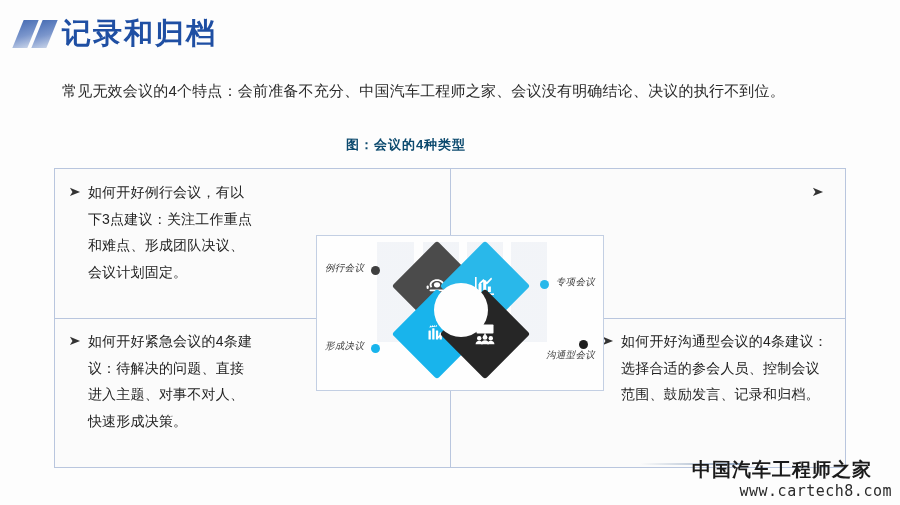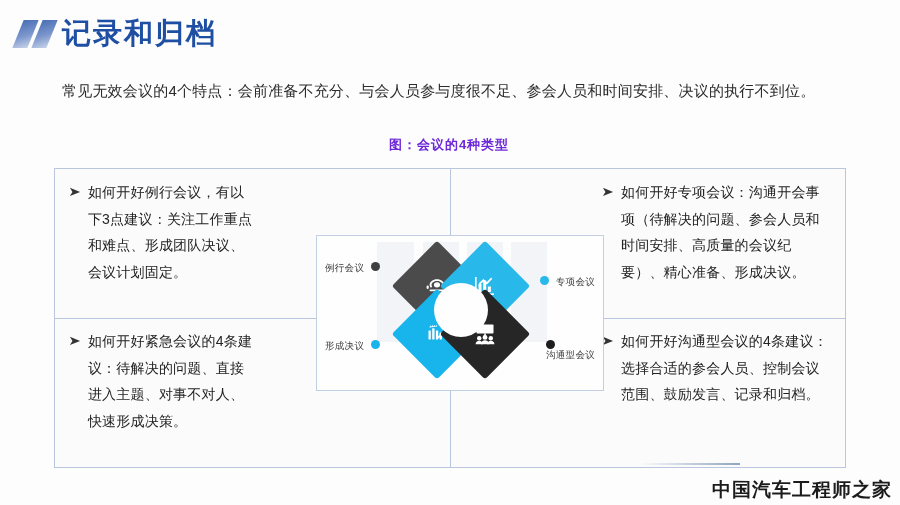--- a/index.html
+++ b/index.html
@@ -71,23 +71,22 @@
 
   
   .fig-caption {
     position: absolute;
     left: 0;
     top: 136px;
     width: 812px;
     text-align: center;
     font-size: 13px;
     font-weight: bold;
-    color: #6d28d9;
+    color: #0c4a6e;
     letter-spacing: 1px;
-    margin-left: 43px;
   }
 
   
   .quad {
     position: absolute;
     left: 54px;
     top: 168px;
     width: 792px;
     height: 300px;
     border: 1px solid #b9c6de;
@@ -206,23 +205,24 @@
     height: 54px;
     background: #fefefe;
     border-radius: 50%;
   }
 
   .dlabel {
     position: absolute;
     font-size: 9.5px;
     color: #3c3c3c;
     display: flex;
-    align-items: flex-start;
+    align-items: flex-end;
     white-space: nowrap;
     letter-spacing: 0.3px;
+    font-style: italic;
   }
   .dot {
     width: 9px;
     height: 9px;
     border-radius: 50%;
     display: inline-block;
     flex: 0 0 auto;
   }
   .lbl-tl { left: 8px;  top: 26px; }
   .lbl-tl .dot { margin-left: 7px; background: #3f3f3f; }
@@ -249,59 +249,59 @@
     height: 2px;
     background: linear-gradient(90deg, rgba(180,195,215,0) 0%, #8fa4bf 100%);
   }
   .wm-cn {
     font-family: "DejaVu Serif", "Liberation Serif", serif;
     font-size: 19px;
     font-weight: bold;
     color: #1b1b1b;
     letter-spacing: 1px;
     line-height: 24px;
+    text-align: center;
   }
   .wm-url {
     font-family: "DejaVu Sans Mono", "Liberation Mono", monospace;
     font-size: 15px;
     color: #2a2a2a;
     letter-spacing: 0.5px;
     line-height: 20px;
   }
 </style>
 </head>
 <body>
 
 <div class="header">
   <div class="logo-bars">
     <span class="logo-bar b1"></span>
     <span class="logo-bar b2"></span>
   </div>
   <div class="header-title">记录和归档</div>
 </div>
 
-<div class="intro">常见无效会议的4个特点：会前准备不充分、与会人员参与度很不足、参会人员和时间安排、决议的执行不到位。</div>
+<div class="intro">常见无效会议的4个特点：会前准备不充分、中国汽车工程师之家、会议没有明确结论、决议的执行不到位。</div>
 
 <div class="fig-caption">图：会议的4种类型</div>
 
 <div class="quad">
   <div class="vline"></div>
   <div class="hline"></div>
 
   <div class="cell tl">
     <div class="bullet-row">
       <span class="arrow-mark">➤</span>
       <span class="bullet-text">如何开好例行会议，有以下3点建议：关注工作重点和难点、形成团队决议、会议计划固定。</span>
     </div>
   </div>
 
   <div class="cell tr">
     <div class="bullet-row">
       <span class="arrow-mark">➤</span>
-      <span class="bullet-text">如何开好专项会议：沟通开会事项（待解决的问题、参会人员和时间安排、高质量的会议纪要）、精心准备、形成决议。</span>
     </div>
   </div>
 
   <div class="cell bl">
     <div class="bullet-row">
       <span class="arrow-mark">➤</span>
       <span class="bullet-text">如何开好紧急会议的4条建议：待解决的问题、直接进入主题、对事不对人、快速形成决策。</span>
     </div>
   </div>
 
@@ -397,13 +397,14 @@
 
   <div class="dlabel lbl-br">
     <span class="dot"></span>
     <span>沟通型会议</span>
   </div>
 </div>
 
 <div class="wm-rule"></div>
 <div class="watermark">
   <div class="wm-cn">中国汽车工程师之家</div>
+  <div class="wm-url">www.cartech8.com</div>
 </div>
 
 </body></html>

